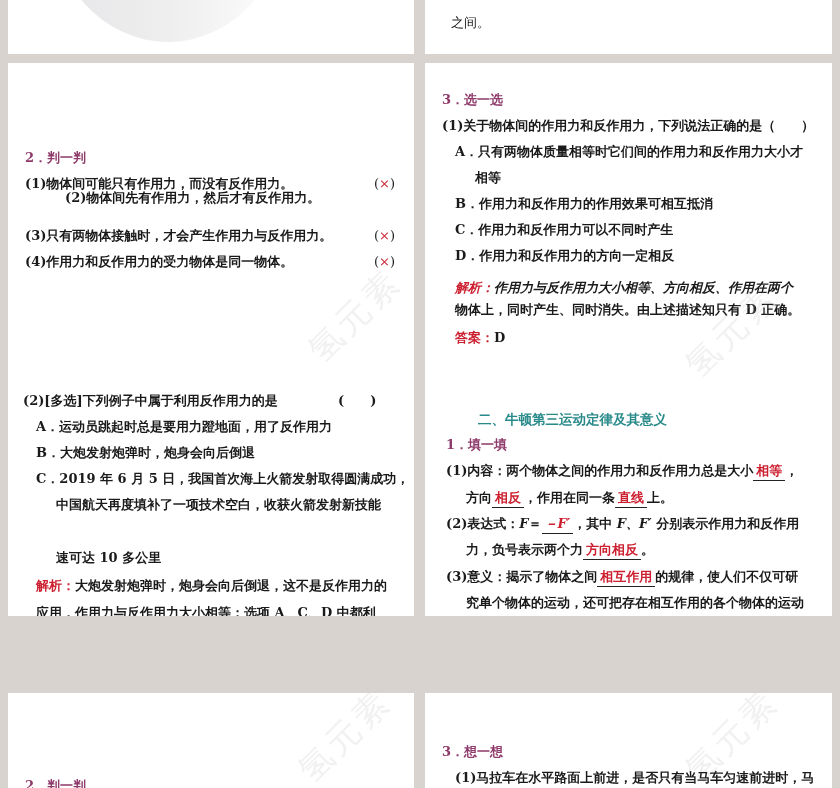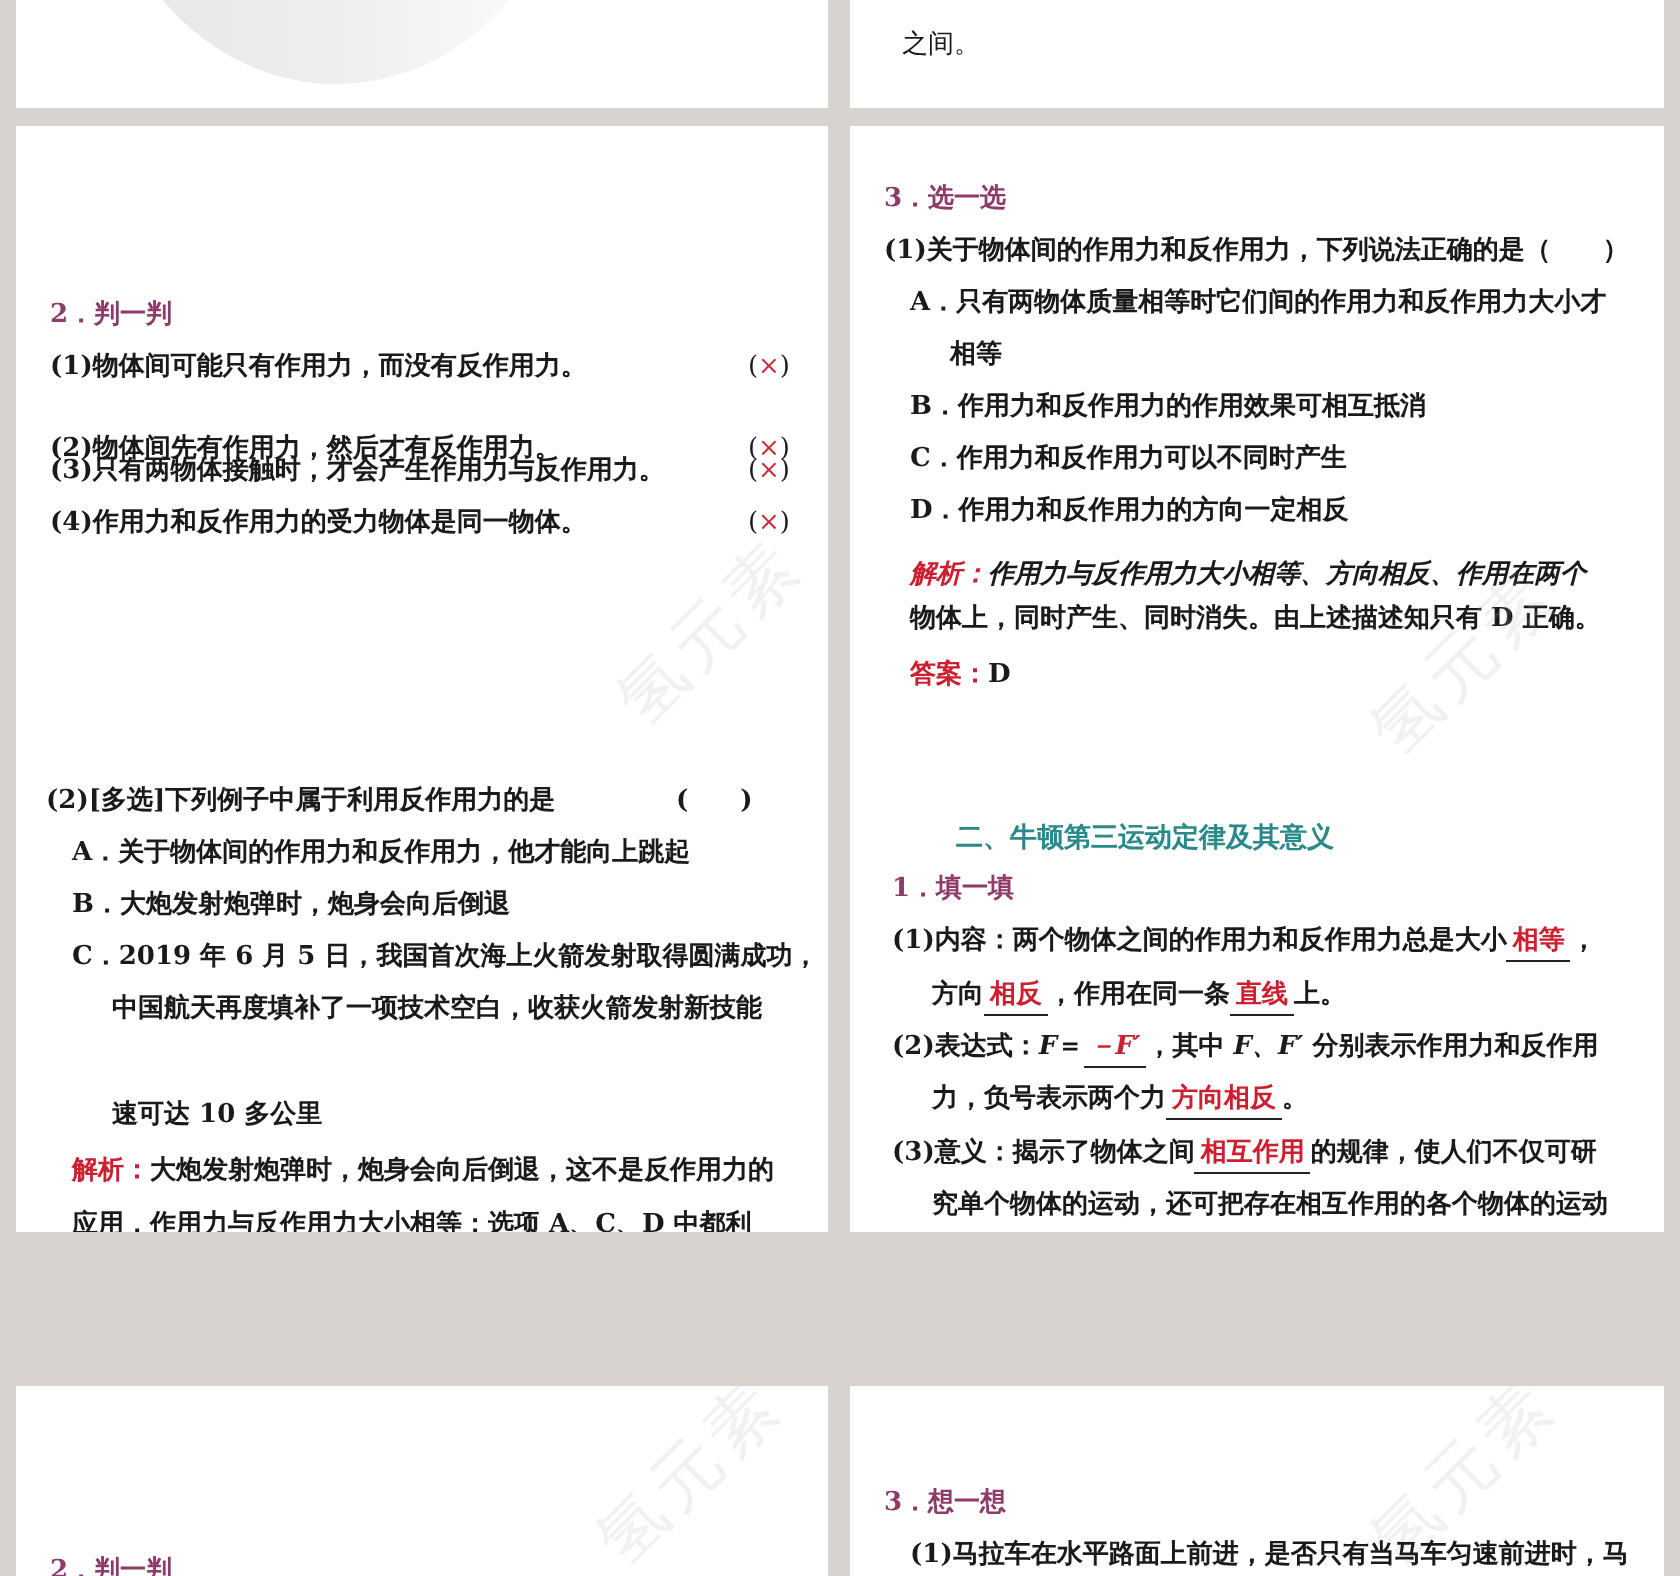--- a/index.html
+++ b/index.html
@@ -53,21 +53,21 @@
 <div class="slide col-r row0">
   <div class="txt" style="left:26px; top:20px;">之间。</div>
 </div>
 
 <div class="slide col-l row1">
   <div class="txt heading" style="left:17px; top:82px;">2．判一判</div>
   <div class="judge-row" style="top:108px;">
     <span class="bold">(1)物体间可能只有作用力，而没有反作用力。</span>
     <span class="mark"><span>(</span><span class="x-mark">×</span><span>)</span></span>
   </div>
-  <div class="judge-row" style="top:149px;">
+  <div class="judge-row" style="top:122px;margin-left:40px;">
     <span class="bold">(2)物体间先有作用力，然后才有反作用力。</span>
     <span class="mark"><span>(</span><span class="x-mark">×</span><span>)</span></span>
   </div>
   <div class="judge-row" style="top:160px;">
     <span class="bold">(3)只有两物体接触时，才会产生作用力与反作用力。</span>
     <span class="mark"><span>(</span><span class="x-mark">×</span><span>)</span></span>
   </div>
   <div class="judge-row" style="top:186px;">
     <span class="bold">(4)作用力和反作用力的受力物体是同一物体。</span>
     <span class="mark"><span>(</span><span class="x-mark">×</span><span>)</span></span>
@@ -85,21 +85,21 @@
   <div class="txt bold" style="left:30px; top:180px;">D．作用力和反作用力的方向一定相反</div>
   <div class="txt" style="left:30px; top:212px;font-style:italic;"><span class="red">解析：</span><span class="bold">作用力与反作用力大小相等、方向相反、作用在两个</span></div>
   <div class="txt bold" style="left:30px; top:234px;">物体上，同时产生、同时消失。由上述描述知只有 D 正确。</div>
   <div class="txt" style="left:30px; top:262px;"><span class="red">答案：</span><span class="bold">D</span></div>
   <div class="watermark" style="left:250px; top:245px;">氢元素</div>
 </div>
 
 <div class="slide col-l row2">
   <div class="txt bold" style="left:15px; top:10px;"><span>(2)[多选]</span><span>下列例子中属于利用反作用力的是</span></div>
   <div class="txt bold" style="left:330px; top:10px;">(　　)</div>
-  <div class="txt bold" style="left:28px; top:36px;">A．关于物体间的作用力和反作用力，他才能向上跳起</div>
+  <div class="txt bold" style="left:28px; top:36px;">A．运动员跳起时总是要用力蹬地面，用了反作用力</div>
   <div class="txt bold" style="left:28px; top:62px;">B．大炮发射炮弹时，炮身会向后倒退</div>
   <div class="txt bold" style="left:28px; top:88px;">C．2019 年 6 月 5 日，我国首次海上火箭发射取得圆满成功，</div>
   <div class="txt bold" style="left:48px; top:114px;">中国航天再度填补了一项技术空白，收获火箭发射新技能</div>
   <div class="txt bold" style="left:48px; top:167px;">速可达 10 多公里</div>
   <div class="txt" style="left:28px; top:195px;"><span class="red">解析：</span><span class="bold">大炮发射炮弹时，炮身会向后倒退，这不是反作用力的</span></div>
   <div class="txt bold" style="left:28px; top:222px;">应用，作用力与反作用力大小相等；选项 A、C、D 中都利</div>
   <div class="txt bold" style="left:28px; top:248px;">用了反作用力。</div>
   <div class="txt" style="left:28px; top:272px;"><span class="red">答案：</span><span class="bold">ACD</span></div>
 </div>
 

